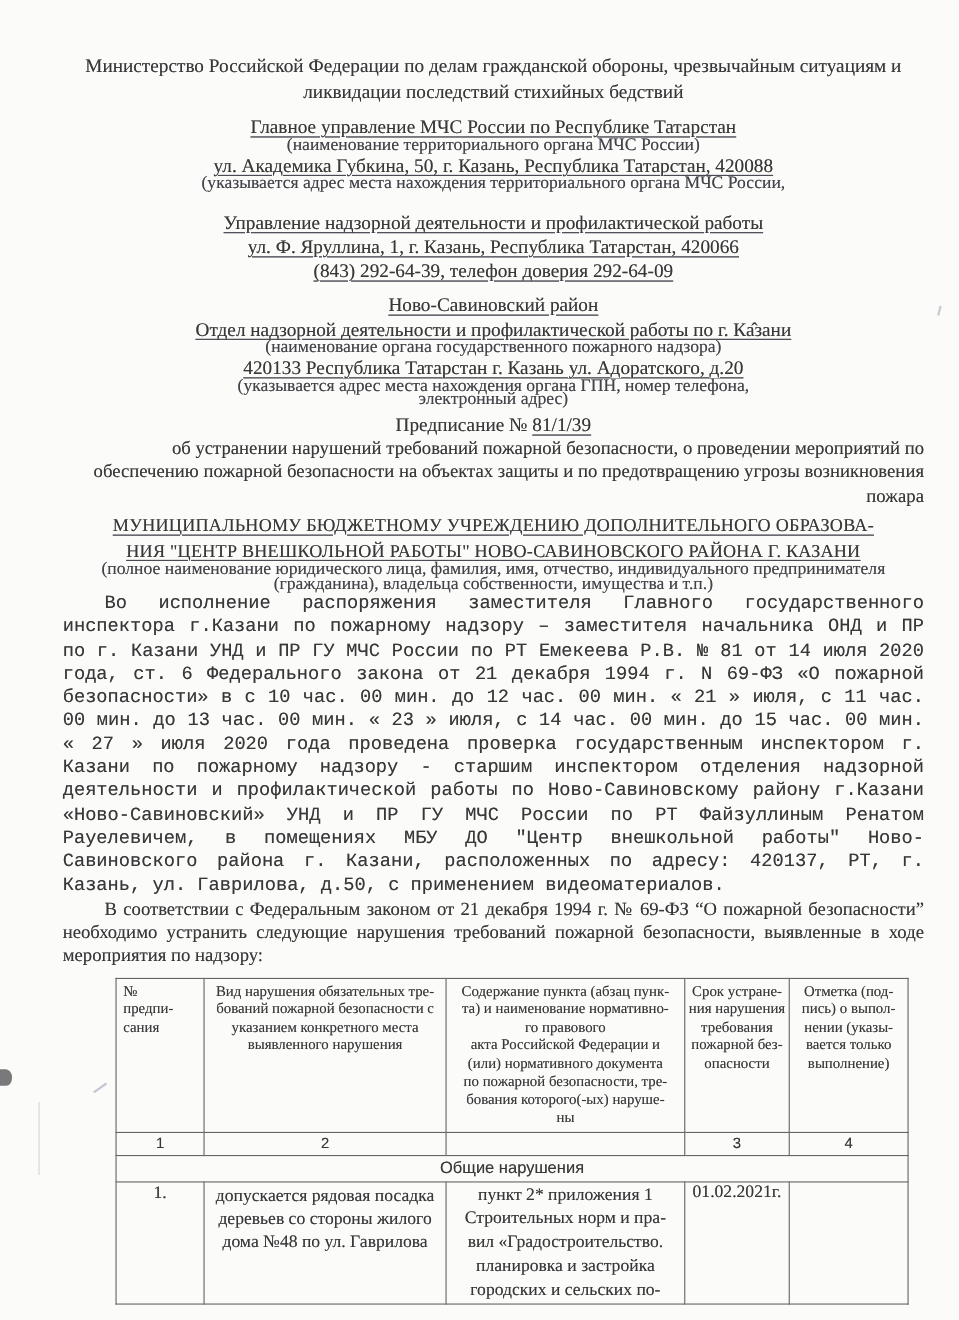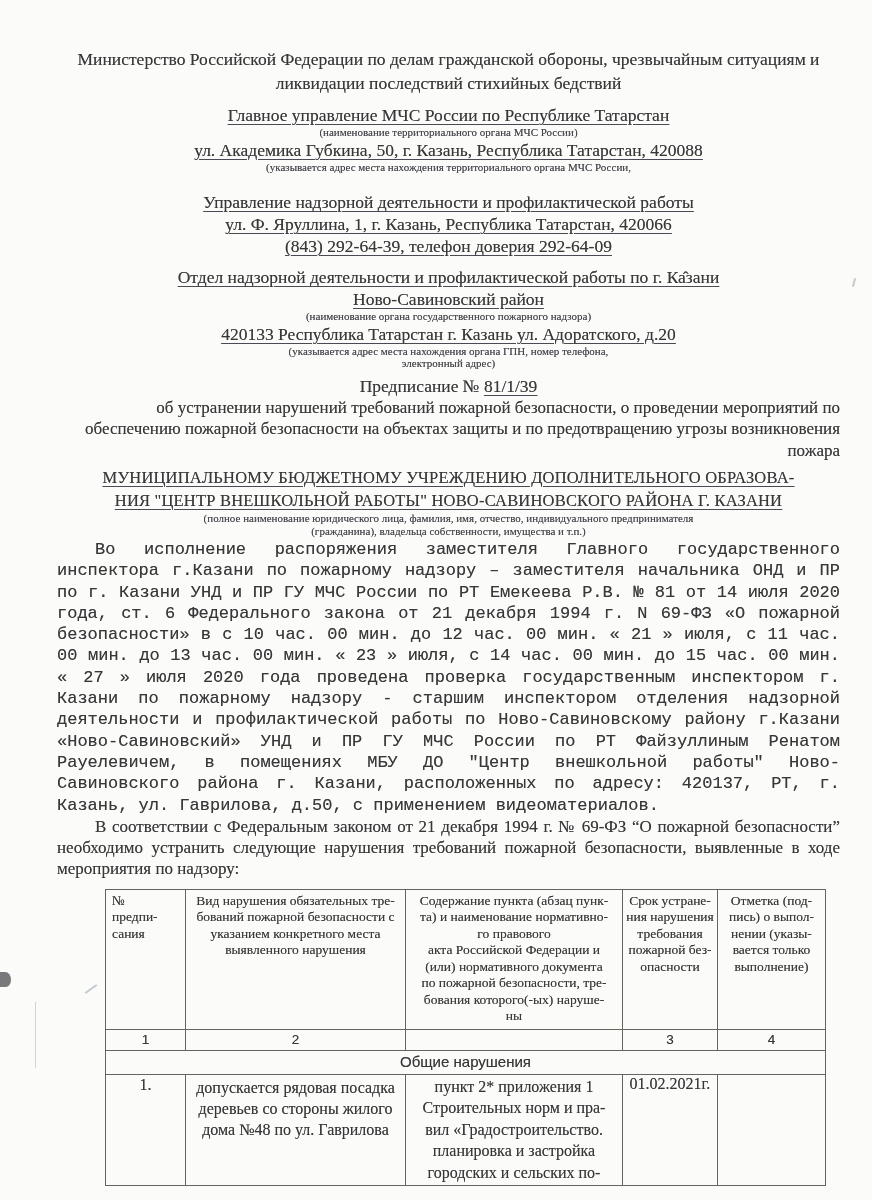--- a/index.html
+++ b/index.html
@@ -5,21 +5,21 @@
   html,body{margin:0;padding:0;background:#e8e8e8;}
   .page{
     position:relative;width:872px;height:1200px;margin:0 auto;
     background:#fbfbfa;color:#383838;overflow:hidden;
     font-family:"Liberation Serif",serif;
     text-shadow:0 0 .5px rgba(55,55,60,.55);
   }
   .content{position:absolute;left:57px;right:32px;top:1px;}
   .u{text-decoration:underline;text-underline-offset:3px;text-decoration-thickness:1px;text-decoration-color:#4a4a52;}
   .h{font-size:17.5px;line-height:22px;text-align:center;}
-  .cap{font-size:11px;line-height:12.5px;text-align:center;color:#43434a;}
+  .cap{font-size:16px;line-height:12.5px;text-align:center;color:#43434a;}
   .ministry{margin-top:46px;font-size:17.5px;line-height:24px;text-align:center;}
   .gu{margin-top:9px;}
   .und{margin-top:18px;}
   .ond{margin-top:9px;}
   .title-line{margin-top:5px;font-size:17.5px;line-height:22px;text-align:center;}
   .subtitle{font-size:17px;line-height:21.5px;text-align:right;}
   .addressee{margin-top:5px;font-size:16.5px;line-height:23px;text-align:center;letter-spacing:.2px;}
   .body-p{margin:0;font-size:17px;line-height:21.3px;text-align:justify;text-indent:38px;}
   .p1{margin-top:2px;font-family:Liberation Mono, monospace;}
   table.viol{
@@ -58,22 +58,22 @@
       <div class="cap">(указывается адрес места нахождения территориального органа МЧС России,</div>
     </div>
 
     <div class="und">
       <div class="h"><span class="u">Управление надзорной деятельности и профилактической работы</span></div>
       <div class="h"><span class="u">ул. Ф. Яруллина, 1, г. Казань, Республика Татарстан, 420066</span></div>
       <div class="h"><span class="u">(843) 292-64-39, телефон доверия 292-64-09</span></div>
     </div>
 
     <div class="ond">
+      <div class="h"><span class="u">Ново-Савиновский район</span></div>
       <div class="h"><span class="u">Отдел надзорной деятельности и профилактической работы по г. Ка̂зани</span></div>
-      <div class="h"><span class="u">Ново-Савиновский район</span></div>
       <div class="cap">(наименование органа государственного пожарного надзора)</div>
       <div class="h"><span class="u">420133 Республика Татарстан г. Казань ул. Адоратского, д.20</span></div>
       <div class="cap">(указывается адрес места нахождения органа ГПН, номер телефона,</div>
       <div class="cap">электронный адрес)</div>
     </div>
 
     <div class="title-line">
       <span>Предписание №</span>
       <span class="u">81/1/39</span>
     </div>

